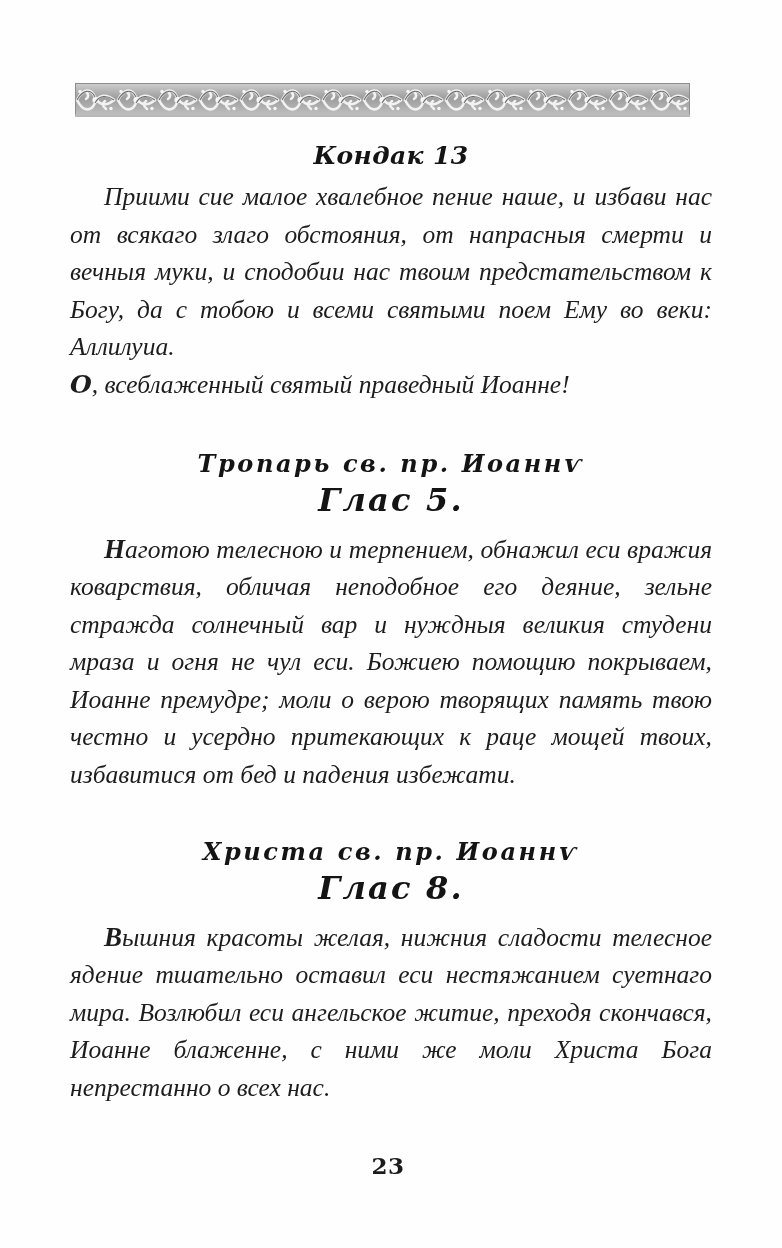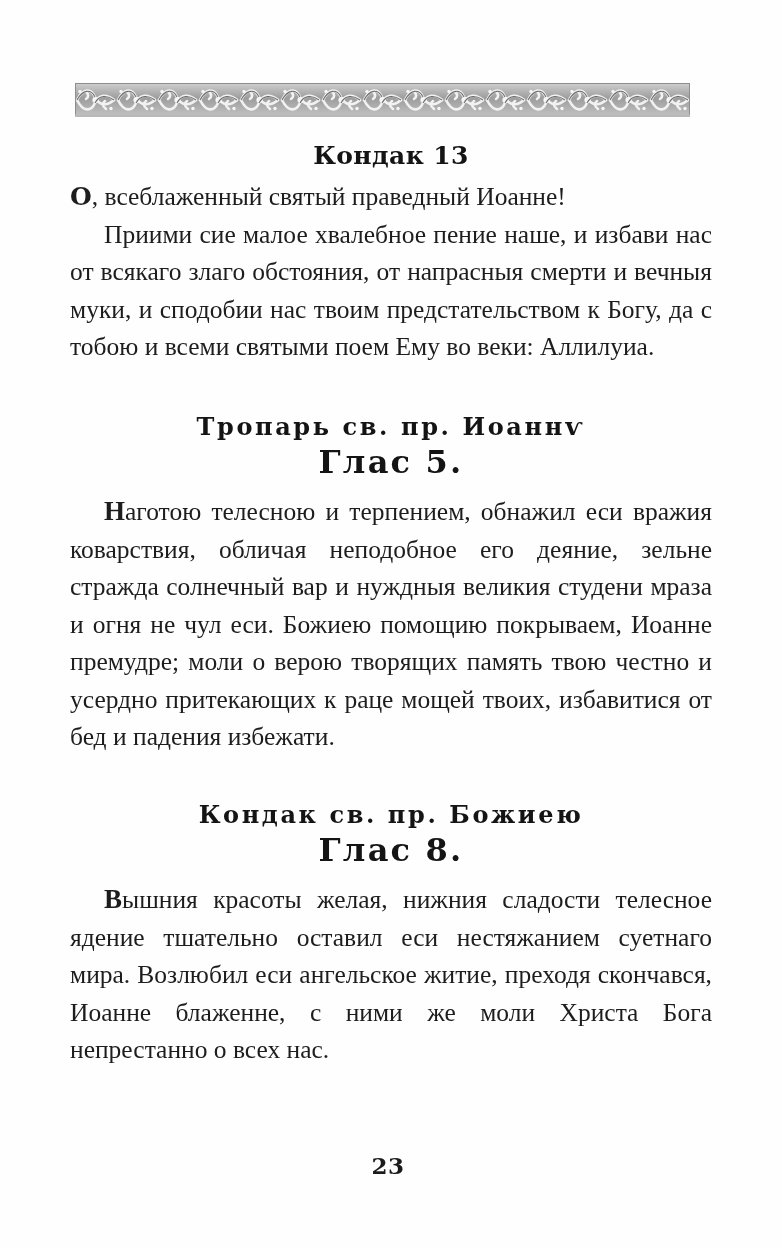--- a/index.html
+++ b/index.html
@@ -28,20 +28,21 @@
     height: 34px;
   }
   .ornament-wrap svg { display: block; width: 100%; height: 100%; }
 
   
   .content {
     position: absolute;
     left: 70px;
     top: 140px;
     width: 642px;
+    font-style: italic;
   }
 
   
   .heading {
     text-align: center;
     font-family: "DejaVu Serif", "Liberation Serif", serif;
     font-weight: bold;
     color: #141414;
     line-height: 1.28;
   }
@@ -138,43 +139,43 @@
     </svg>
   </div>
 
   <div class="content">
 
     <div>
       <div class="heading k13">
         <span class="h-line">Кондак 13</span>
       </div>
 
+      <p class="body indent"><span>Приими сие малое хвалебное пение наше, и избави нас от всякаго злаго обстояния, от напрасныя смерти и вечныя муки, и сподобии нас твоим предстательством к Богу, да с тобою и всеми святыми поем Ему во веки: Аллилуиа.</span></p>
+
       <p class="body"><span class="initial omicron">О</span><span>, всеблаженный святый праведный Иоанне!</span></p>
-
-      <p class="body indent"><span>Приими сие малое хвалебное пение наше, и избави нас от всякаго злаго обстояния, от напрасныя смерти и вечныя муки, и сподобии нас твоим предстательством к Богу, да с тобою и всеми святыми поем Ему во веки: Аллилуиа.</span></p>
     </div>
 
     <div class="gap-after-k13"></div>
 
     <div>
       <div class="heading spaced">
         <span class="h-line">Тропарь св. пр. Иоаннѵ</span>
         <span class="h-line tone">Глас 5.</span>
       </div>
 
       <div class="gap-after-trop-head"></div>
 
       <p class="body indent"><span class="initial">Н</span><span>аготою телесною и терпением, обнажил еси вражия коварствия, обличая неподобное его деяние, зельне стражда солнечный вар и нуждныя великия студени мраза и огня не чул еси. Божиею помощию покрываем, Иоанне премудре; моли о верою творящих память твою честно и усердно притекающих к раце мощей твоих, избавитися от бед и падения избежати.</span></p>
     </div>
 
     <div class="gap-after-trop-body"></div>
 
     <div>
       <div class="heading spaced">
-        <span class="h-line">Кондак св. пр. Божиею</span>
+        <span class="h-line">Христа св. пр. Иоаннѵ</span>
         <span class="h-line tone">Глас 8.</span>
       </div>
 
       <div class="gap-after-kond-head"></div>
 
       <p class="body indent"><span class="initial">В</span><span>ышния красоты желая, нижния сладости телесное ядение тшательно оставил еси нестяжанием суетнаго мира. Возлюбил еси ангельское житие, преходя скончався, Иоанне блаженне, с ними же моли Христа Бога непрестанно о всех нас.</span></p>
     </div>
 
   </div>
 

